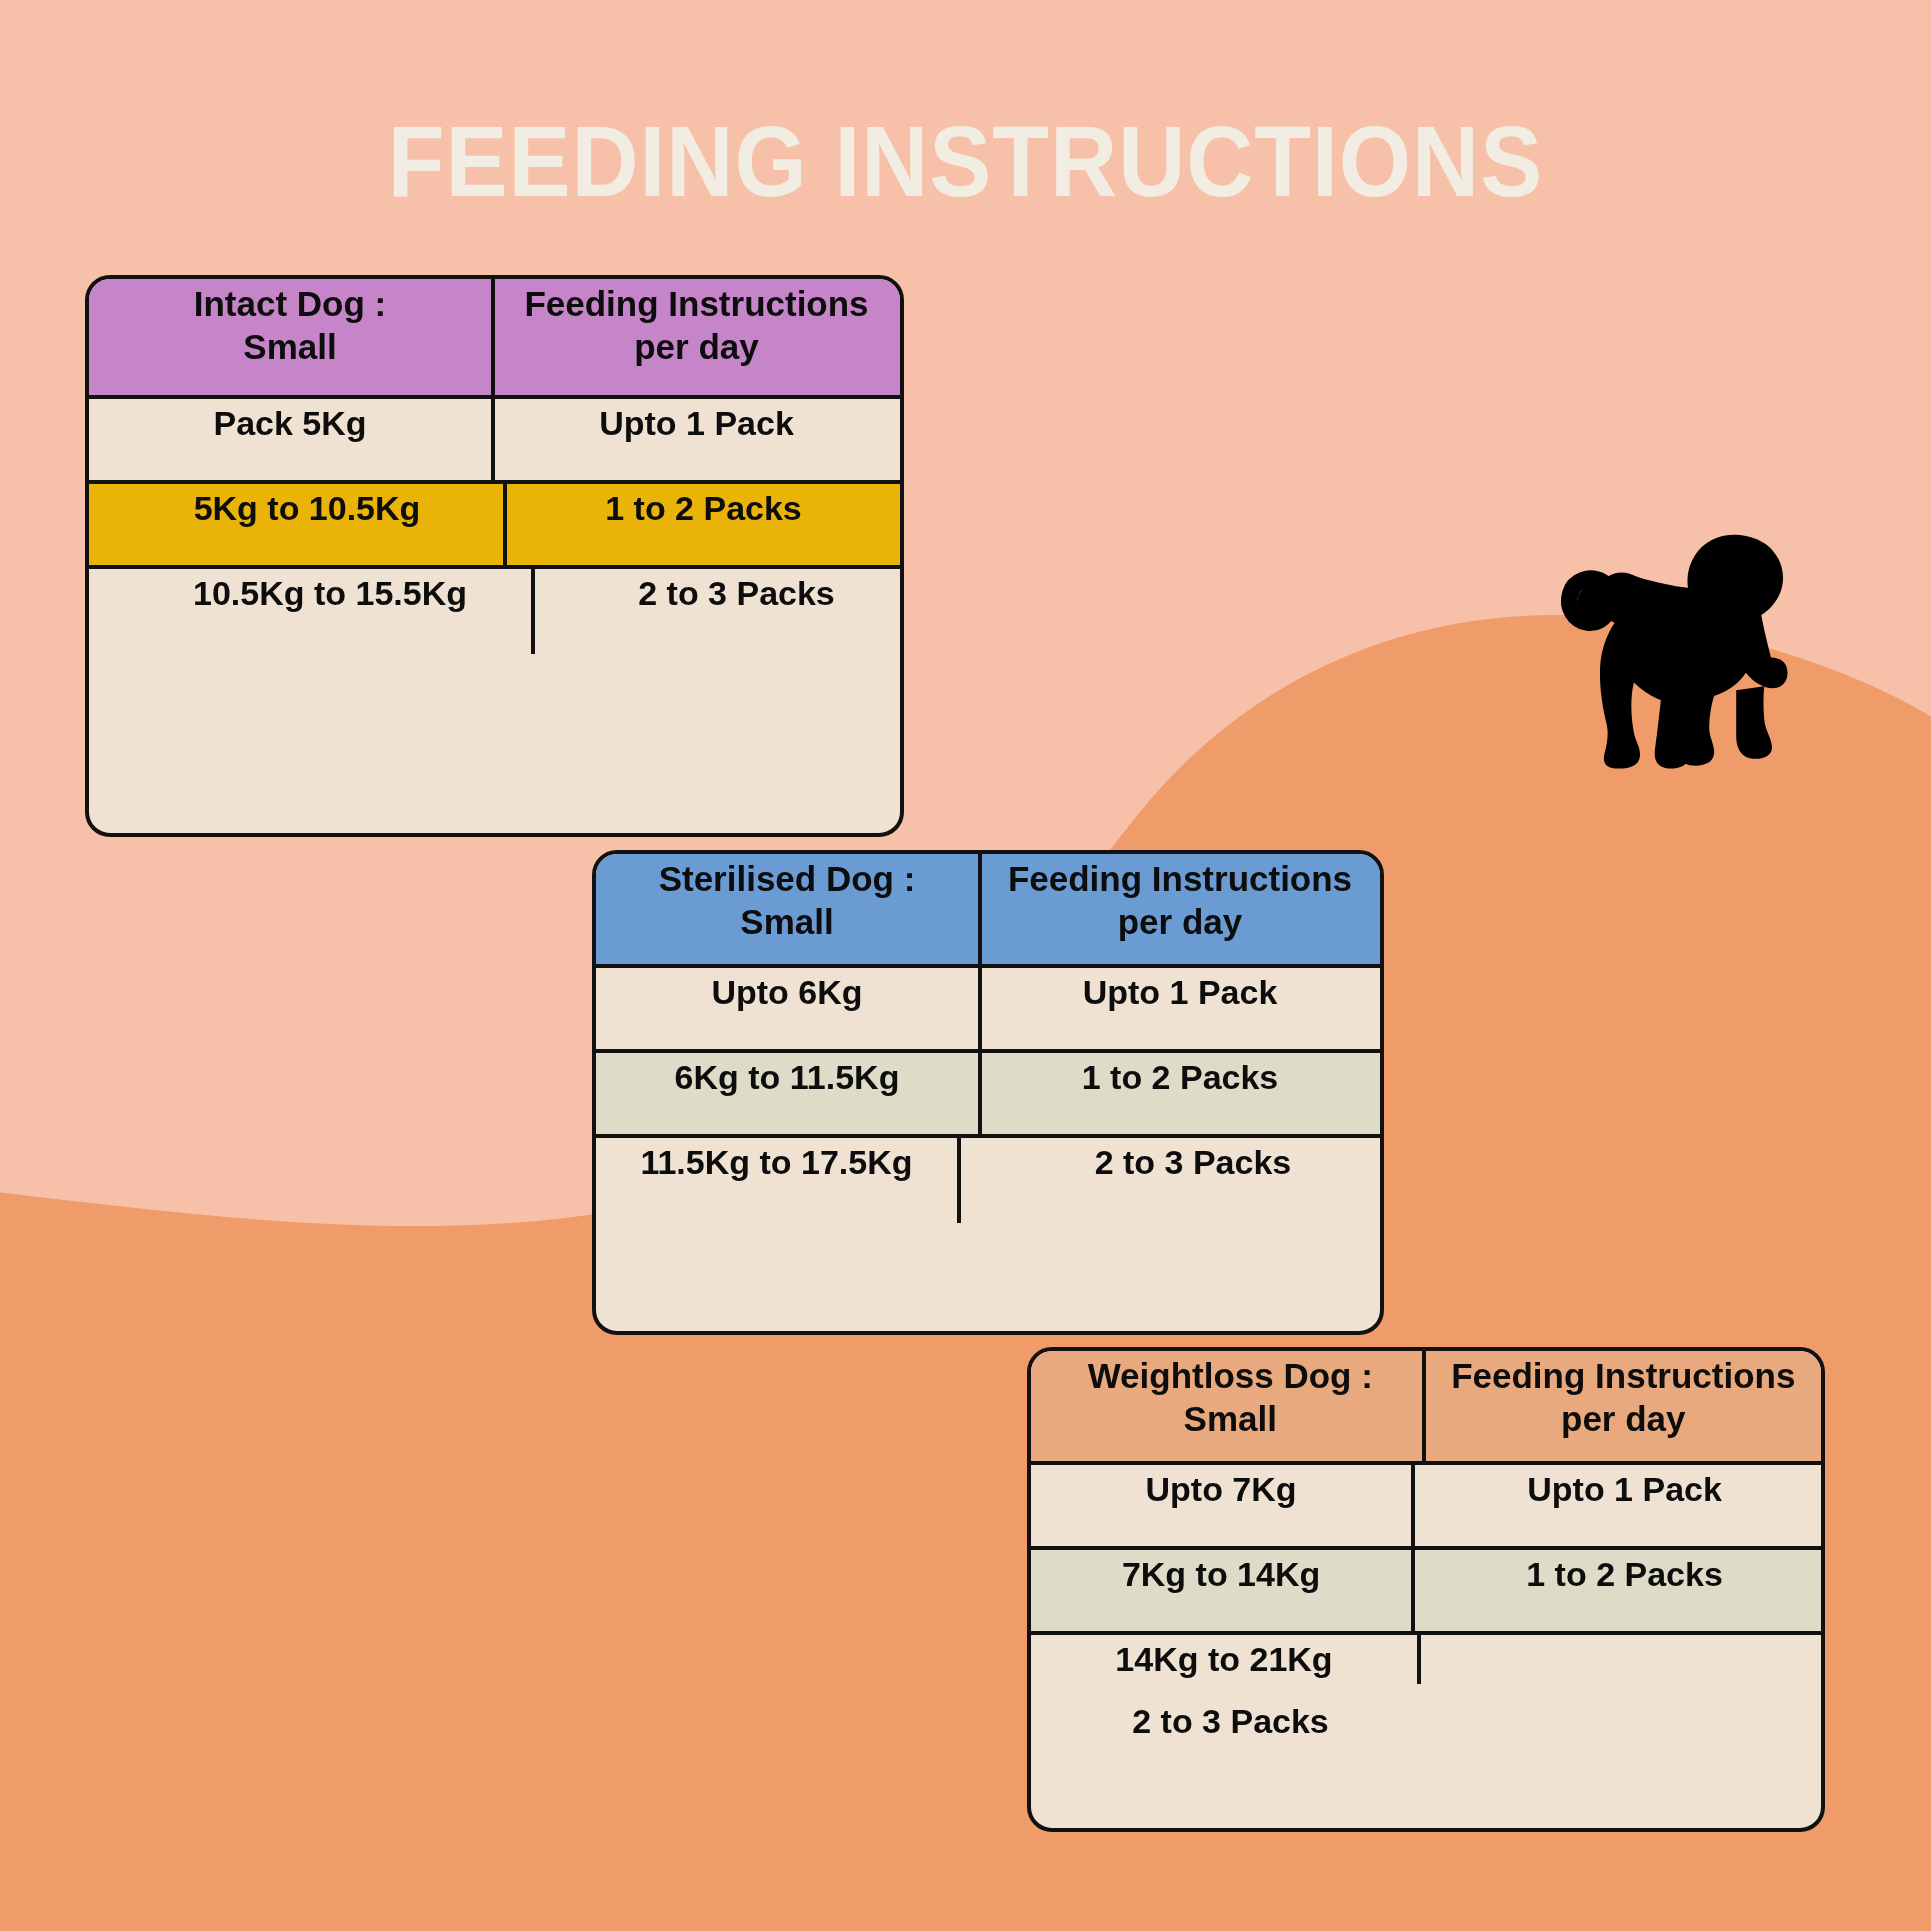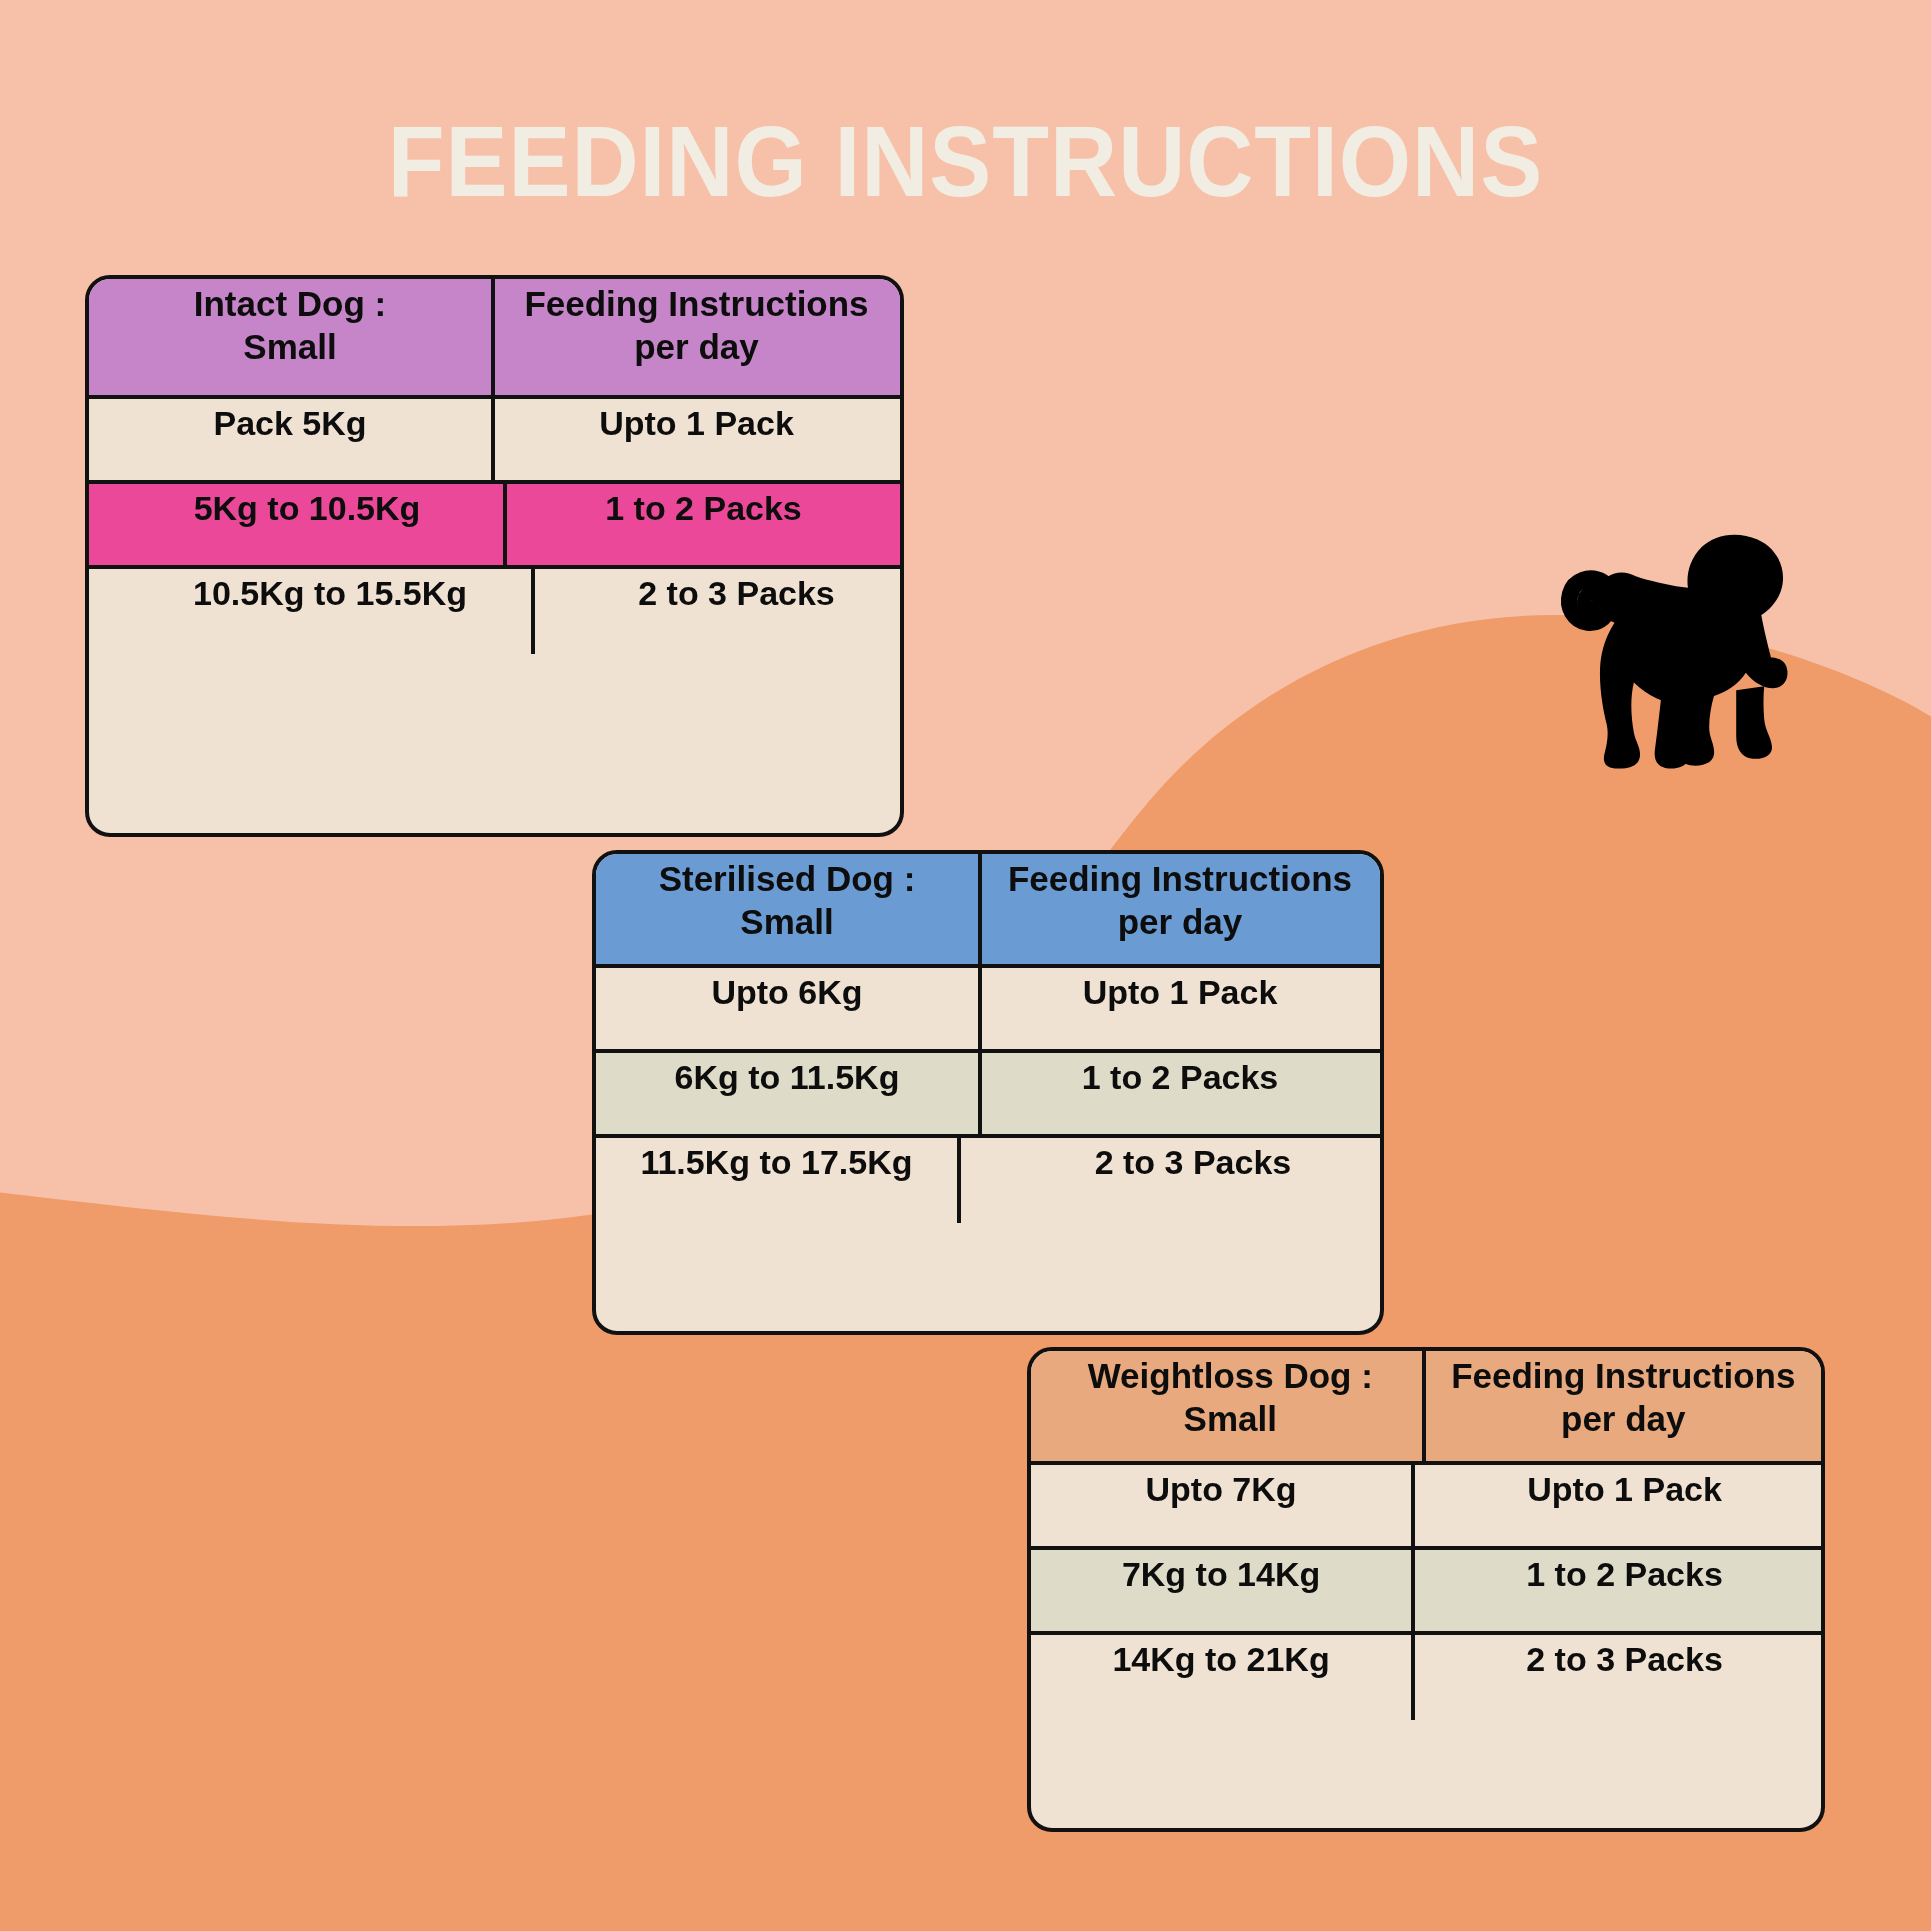--- a/index.html
+++ b/index.html
@@ -160,21 +160,21 @@
       <span>
         <span>Feeding Instructions</span><br>
         <span>per day</span>
       </span>
     </div>
   </div>
   <div class="trow body r-cream" style="background: rgb(240, 226, 211);">
     <div class="tcell c1">Pack 5Kg</div>
     <div class="tcell c2">Upto 1 Pack</div>
   </div>
-  <div class="trow body r-sage" style="background: #ec4899; padding-left: 22px;">
+  <div class="trow body r-sage" style="background: #eab308; padding-left: 22px;">
     <div class="tcell c1">5Kg to 10.5Kg</div>
     <div class="tcell c2">1 to 2 Packs</div>
   </div>
   <div class="trow body last r-cream" style="background: rgb(240, 226, 211); margin-left: 40px;">
     <div class="tcell c1">10.5Kg to 15.5Kg</div>
     <div class="tcell c2">2 to 3 Packs</div>
   </div>
 </div>
 
 <div class="tbl" id="table-sterilised">
@@ -222,18 +222,18 @@
     </div>
   </div>
   <div class="trow body r-cream" style="background: rgb(240, 226, 211);">
     <div class="tcell c1">Upto 7Kg</div>
     <div class="tcell c2">Upto 1 Pack</div>
   </div>
   <div class="trow body r-sage" style="background: rgb(222, 220, 200);">
     <div class="tcell c1">7Kg to 14Kg</div>
     <div class="tcell c2">1 to 2 Packs</div>
   </div>
-  <div class="trow body last r-cream" style="background: rgb(240, 226, 211);">
+  <div class="trow body last r-cream" style="background: rgb(240, 226, 211); flex-direction: column;">
     <div class="tcell c1">14Kg to 21Kg</div>
     <div class="tcell c2">2 to 3 Packs</div>
   </div>
 </div>
 
 
 </body></html>

